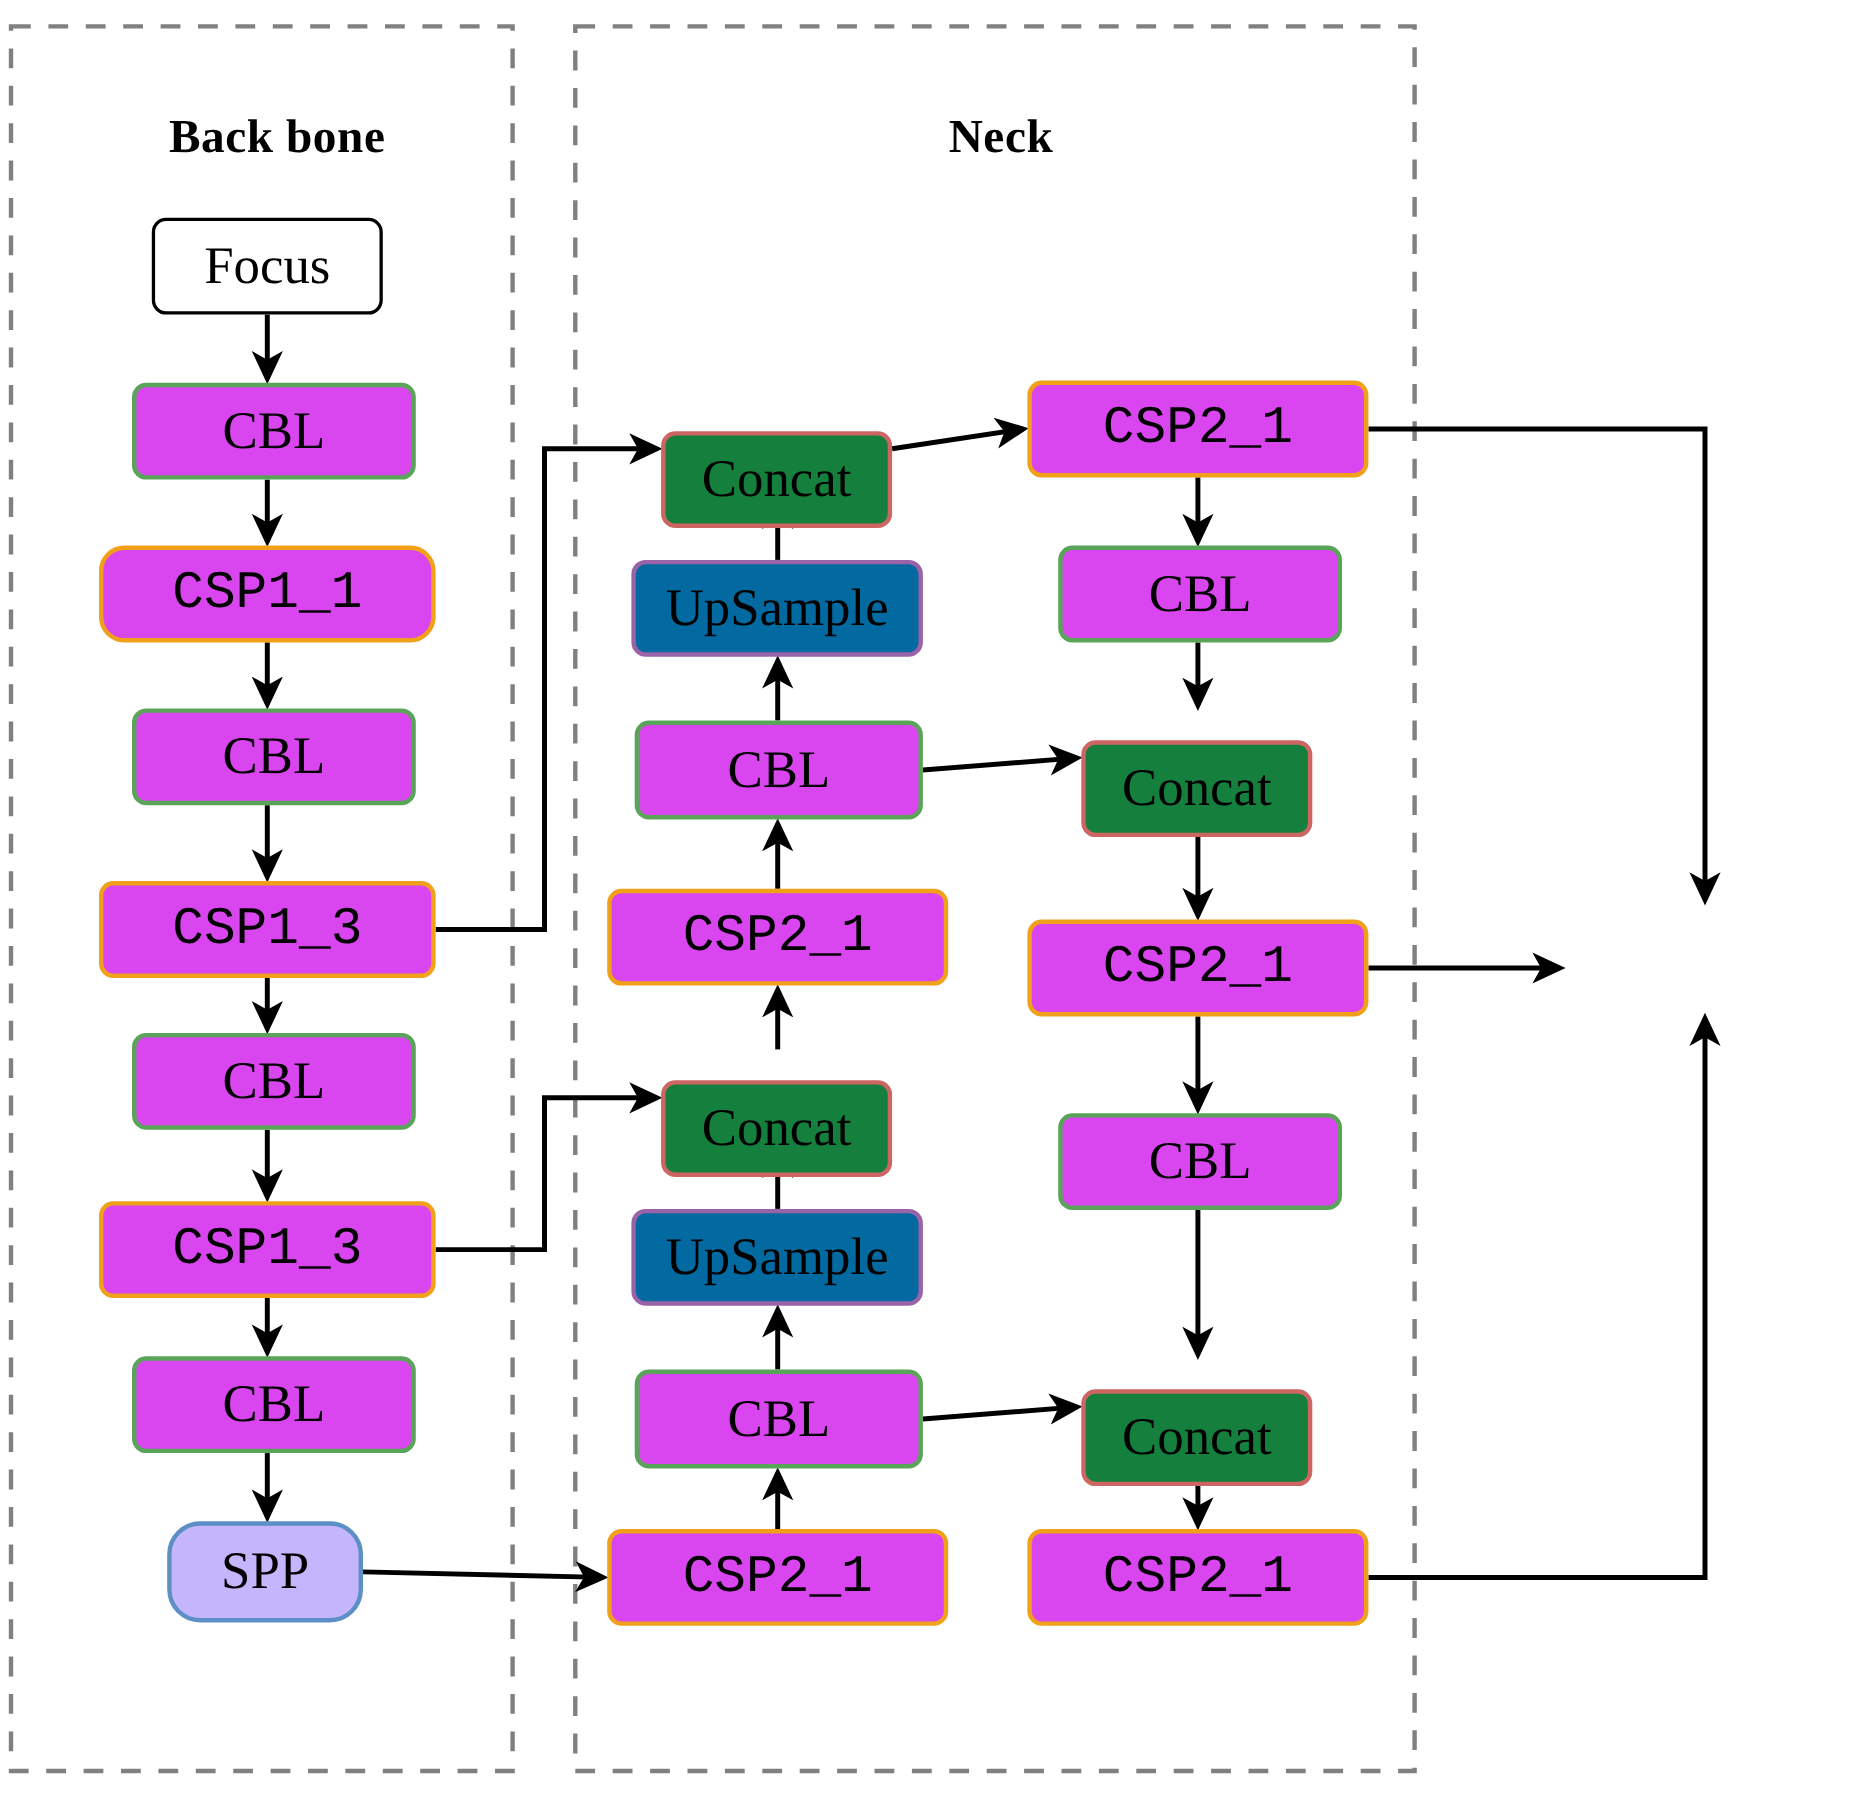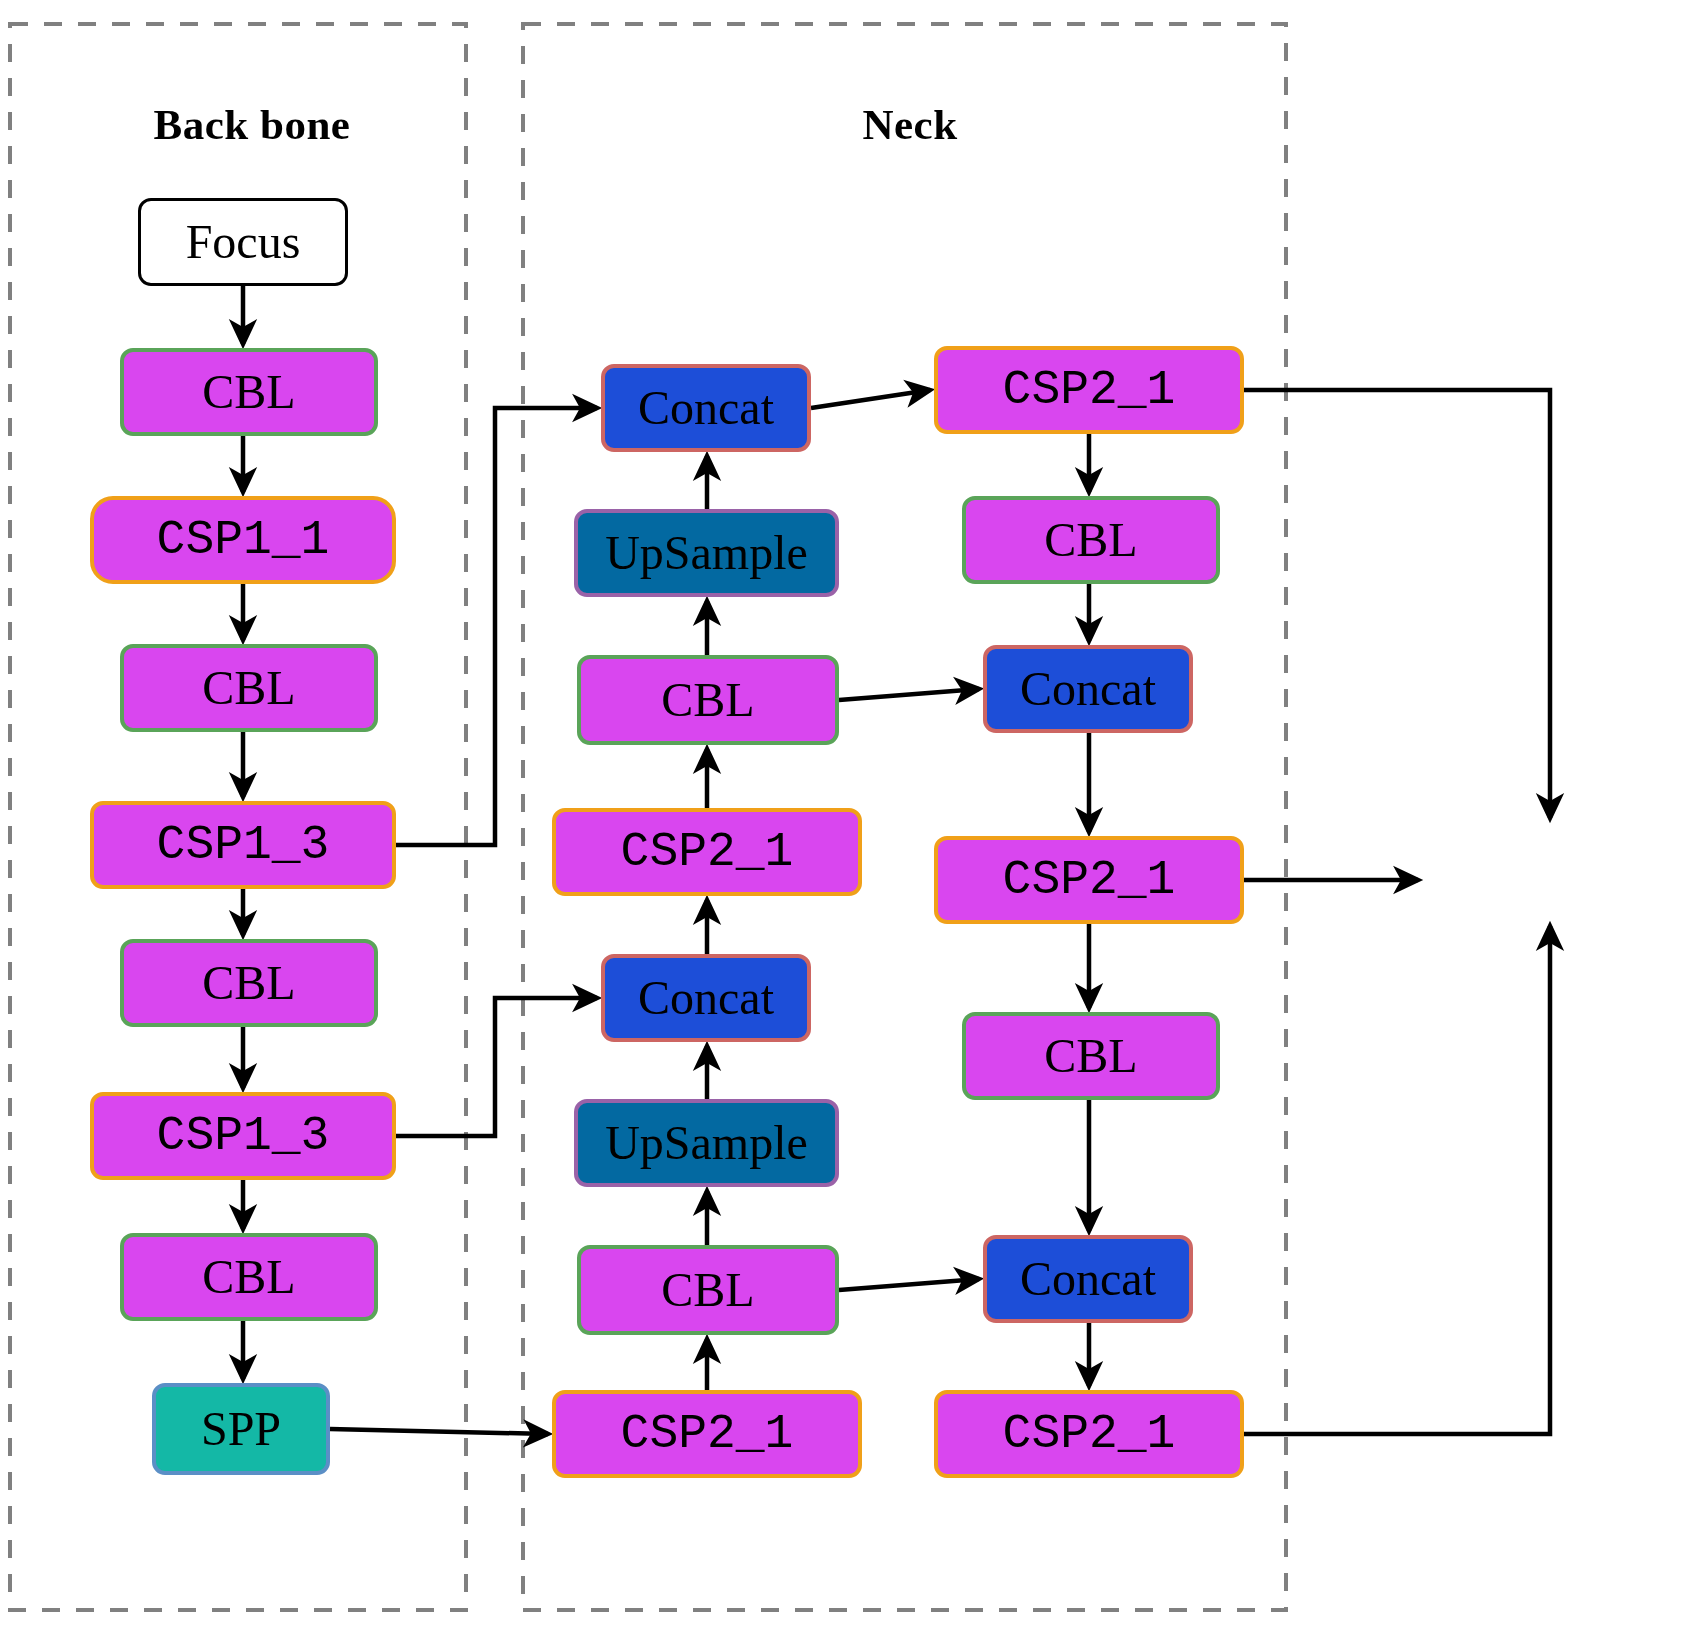--- a/index.html
+++ b/index.html
@@ -45,23 +45,23 @@
     font-family: "Liberation Serif", "DejaVu Serif", serif;
     font-size: 48px;
     color: #000000;
     line-height: 1;
     white-space: nowrap;
     user-select: none;
   }
   .node.plain  { background: #ffffff; border-color: #000000; border-width: 3px; }
   .node.green  { background: #d946ef; border-color: #5aa459; }
   .node.orange { background: #d946ef; border-color: #f0a019; font-family: Liberation Mono, monospace; }
-  .node.red    { background: #1d4ed8; border-color: #cd6663; }
+  .node.red    { background: #15803d; border-color: #cd6663; margin-top: 28px; }
   .node.purple { background: #0369a1; border-color: #9a62a8; }
-  .node.blue   { background: #14b8a6; border-color: #5b8fc6; }
+  .node.blue   { background: #c4b5fd; border-color: #5b8fc6; border-radius: 30px; }
 </style>
 </head>
 <body>
 
 <div id="canvas">
 
   <svg class="layer" viewBox="0 0 1699 1643" xmlns="http://www.w3.org/2000/svg">
     <defs>
       <marker id="arrow" viewBox="0 0 12 12" refX="9.5" refY="6" markerWidth="7" markerHeight="7" orient="auto-start-reverse">
         <path d="M0,0.6 L11.5,6 L0,11.4 L3,6 Z" fill="#000000"></path>

